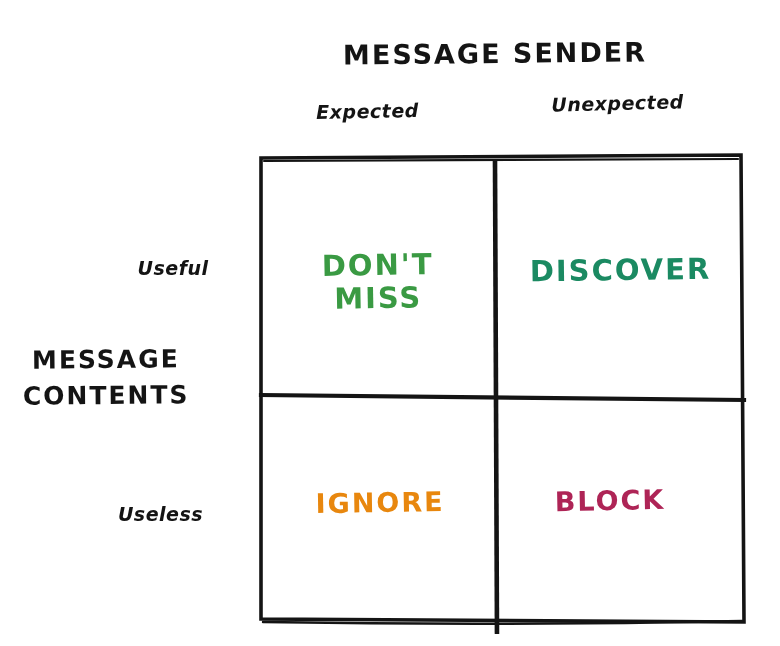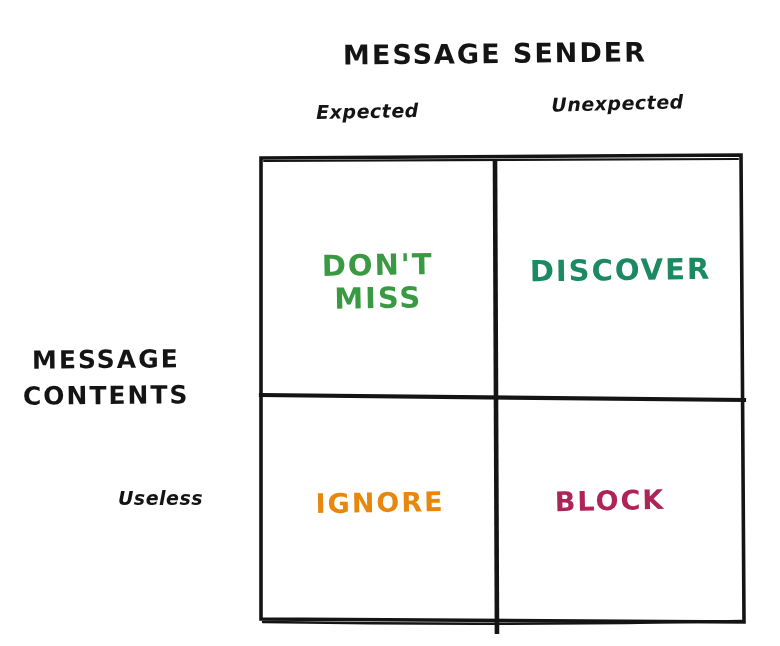--- a/index.html
+++ b/index.html
@@ -62,21 +62,21 @@
     white-space: nowrap;
   }
   .row-label.useful {
     left: 118px;
     top: 257px;
     width: 110px;
     text-align: center;
   }
   .row-label.useless {
     left: 103px;
-    top: 487px;
+    top: 503px;
     width: 115px;
     text-align: center;
   }
   .axis-label {
     position: absolute;
     left: 6px;
     top: 342px;
     width: 200px;
     text-align: center;
     font-size: 25px;
@@ -136,20 +136,21 @@
   <div class="hand title">MESSAGE SENDER</div>
 
   <div class="col-label expected">Expected</div>
   <div class="col-label unexpected">Unexpected</div>
 
   <div class="hand axis-label">
     <span class="quad-line">MESSAGE</span>
     <span class="quad-line">CONTENTS</span>
   </div>
 
+  <div class="row-label useful">Useful</div>
   <div class="row-label useless">Useless</div>
 
   <svg class="grid-svg" width="500" height="496" viewBox="0 0 500 496">
 
     <path d="M6,8 L486,5 L489,472 L6,469 Z" fill="none" stroke="#141414" stroke-width="3.6" stroke-linecap="square" stroke-linejoin="miter"></path>
 
     <path d="M9,11 Q250,10 483,9" fill="none" stroke="#141414" stroke-width="2.2" stroke-linecap="round"></path>
 
     <path d="M8,472 Q250,476 487,471" fill="none" stroke="#141414" stroke-width="2.4" stroke-linecap="round"></path>
 

